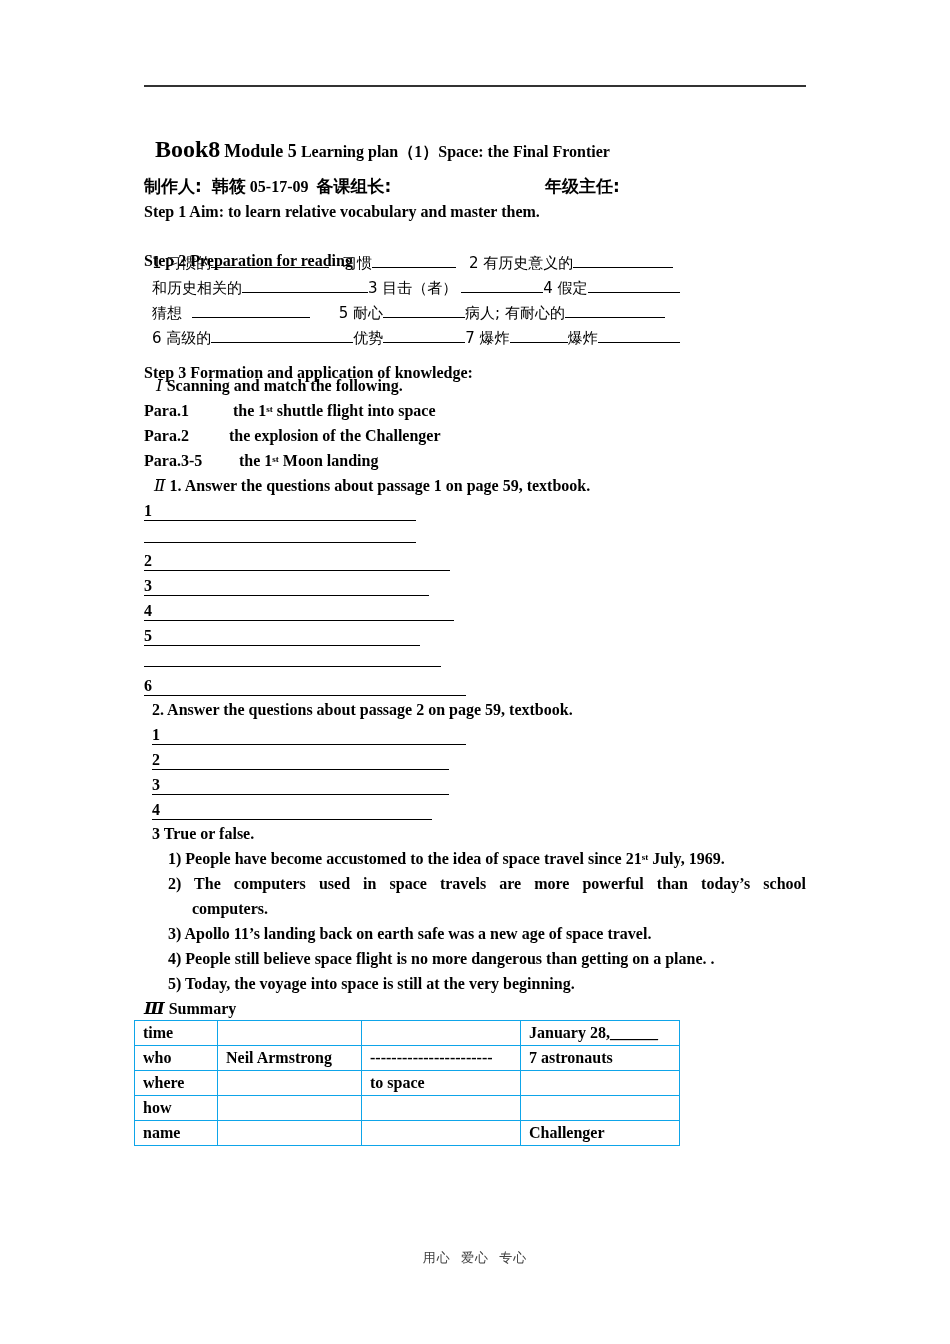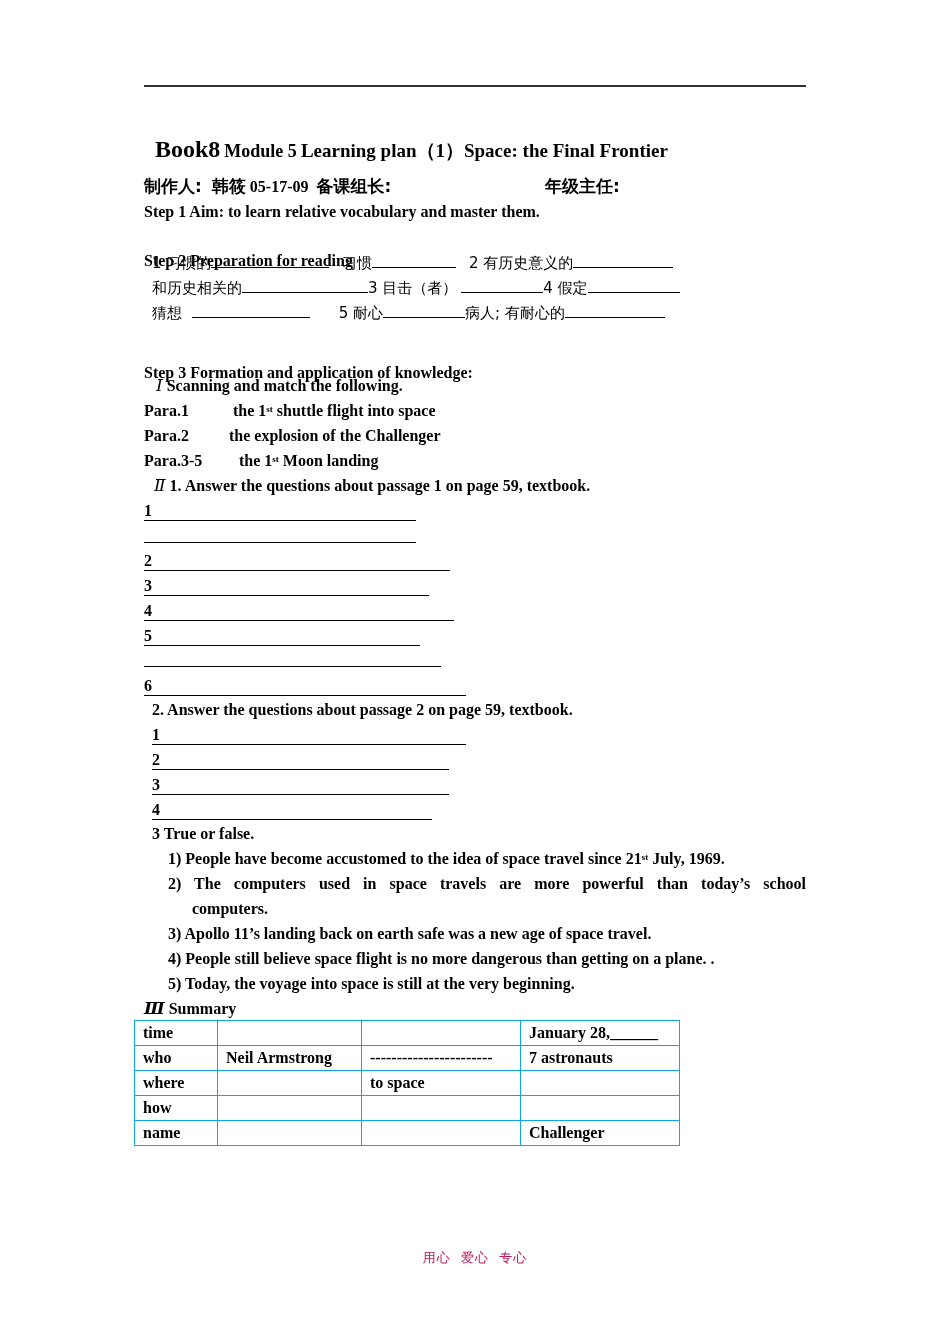--- a/index.html
+++ b/index.html
@@ -6,36 +6,36 @@
   body { width: 950px; height: 1344px; position: relative; overflow: hidden;
          font-family: "Liberation Serif", "DejaVu Serif", serif; color: #000; }
   .page { position: absolute; left: 0; top: 0; width: 950px; height: 1344px; }
   .header-rule { position: absolute; left: 144px; top: 85px; width: 662px; height: 0;
                  border-top: 2px solid #333; }
   .line { position: absolute; left: 144px; font-weight: bold; font-size: 16px;
           white-space: nowrap; line-height: 20px; }
   .title { position: absolute; left: 155px; top: 136px; font-weight: bold; white-space: nowrap; }
   .title .big { font-size: 24px; }
   .title .mid { font-size: 18px; }
-  .title .sm { font-size: 19px; }
+  .title .sm { font-size: 16px; }
   .cn { font-family: "DejaVu Sans", sans-serif; font-size: 15px; font-weight: normal; }
   .cnb { font-family: "DejaVu Sans", sans-serif; font-size: 17px; font-weight: bold; }
   .blank { display: inline-block; border-bottom: 1px solid #000; height: 15px; vertical-align: baseline; }
   .ans { position: absolute; font-weight: bold; font-size: 16px; border-bottom: 1.5px solid #000;
          height: 19px; line-height: 20px; }
   .ansline { position: absolute; border-bottom: 1.5px solid #000; height: 0; }
   sup { font-size: 9px; vertical-align: top; position: relative; top: -2px; }
   .roman { font-style: italic; font-weight: normal; font-size: 17px; }
   .tf { position: absolute; left: 168px; font-weight: bold; font-size: 16px; line-height: 20px; white-space: nowrap; }
   .tf.wrap { white-space: normal; width: 638px; text-align: justify; text-align-last: justify; }
   table.summary { position: absolute; left: 134px; top: 1020px; border-collapse: collapse;
                   font-weight: bold; font-size: 16px; }
   table.summary td { border: 1px solid #0ea5e9; height: 24px; padding: 0 0 0 8px; vertical-align: middle; }
   .footer { position: absolute; left: 0; width: 950px; top: 1249px; text-align: center;
-            font-family: "DejaVu Sans", sans-serif; font-size: 13px; color: #be185d; letter-spacing: 1px; }
+            font-family: "DejaVu Sans", sans-serif; font-size: 13px; color: #404040; letter-spacing: 1px; }
 </style>
 </head>
 <body>
 
 <div class="page">
 
   <div class="header-rule"></div>
 
   <div class="title">
     <span class="big">Book8</span>
@@ -60,20 +60,23 @@
     <span>1 习惯的</span><span class="blank" style="width:118px"></span>
     <span style="margin-left:8px">习惯</span><span class="blank" style="width:84px"></span>
     <span style="margin-left:8px">2 有历史意义的</span><span class="blank" style="width:100px"></span>
   </div>
   <div class="line cn" style="top:277px; left:152px;">
     <span>和历史相关的</span><span class="blank" style="width:126px"></span><span>3 目击（者）</span><span class="blank" style="width:82px; margin-left:4px"></span><span>4 假定</span><span class="blank" style="width:92px"></span>
   </div>
   <div class="line cn" style="top:302px; left:152px;">
     <span>猜想</span><span class="blank" style="width:118px; margin-left:10px"></span>
     <span style="margin-left:24px">5 耐心</span><span class="blank" style="width:82px"></span><span>病人; 有耐心的</span><span class="blank" style="width:100px"></span>
+  </div>
+  <div class="line cn" style="top:327px; left:152px;">
+    <span>6 高级的</span><span class="blank" style="width:142px"></span><span>优势</span><span class="blank" style="width:82px"></span><span>7 爆炸</span><span class="blank" style="width:58px"></span><span>爆炸</span><span class="blank" style="width:82px"></span>
   </div>
 
   <div class="line" style="top:352px;margin-top:11px;">Step 3 Formation and application of knowledge:</div>
   <div class="line" style="top:376px; left:156px;">
     <span class="roman">Ⅰ</span>
     <span>Scanning and match the following.</span>
   </div>
 
   <div class="line" style="top:401px;">
     <span>Para.1</span>

